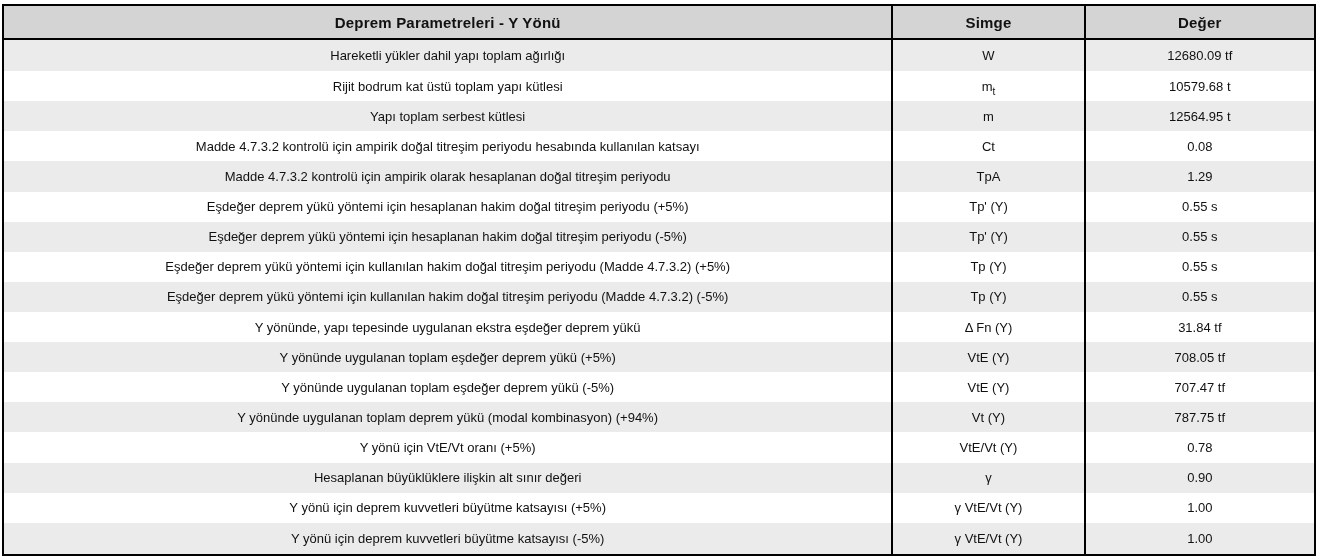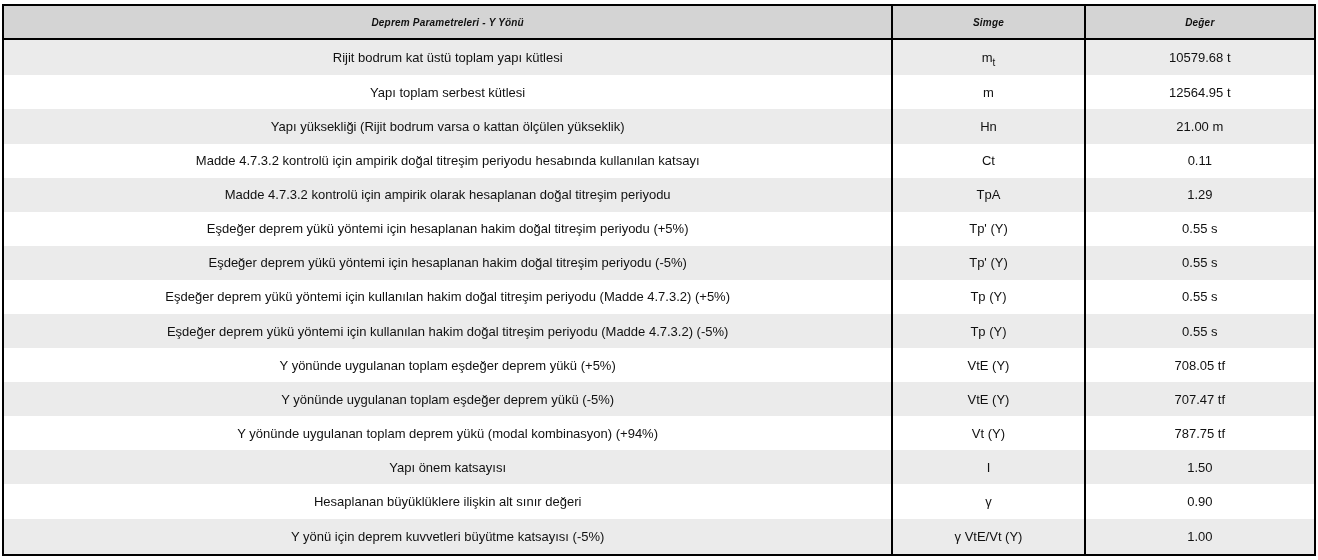--- a/index.html
+++ b/index.html
@@ -30,27 +30,26 @@
     height: 552px;
     border: 2px solid var(--border-color);
   }
   col.c-label  { width: 888px; }
   col.c-symbol { width: 192px; }
   col.c-value  { width: 230px; }
 
   th {
     background: var(--header-bg);
     border-bottom: 2px solid var(--border-color);
-    font-size: 10px;
+    font-size: 15px;
     font-weight: bold;
     height: 30px;
     text-align: center;
     vertical-align: middle;
     letter-spacing: 0.2px;
-    font-style: italic;
   }
   th:nth-child(2), th:nth-child(3),
   td:nth-child(2), td:nth-child(3) {
     border-left: 2px solid var(--border-color);
   }
   td {
     font-size: 13px;
     text-align: center;
     vertical-align: middle;
     padding: 0 4px;
@@ -76,43 +75,43 @@
       <col class="c-value">
     </colgroup>
     <thead>
       <tr>
         <th>Deprem Parametreleri - Y Yönü</th>
         <th>Simge</th>
         <th>Değer</th>
       </tr>
     </thead>
     <tbody id="table-body">
+  <tr>
+    <td class="label">Hareketli yükler dahil yapı toplam ağırlığı</td>
+    <td class="symbol">W</td>
+    <td class="value">12680.09 tf</td>
+  </tr>
 
   <tr>
     <td class="label">Rijit bodrum kat üstü toplam yapı kütlesi</td>
     <td class="symbol">m<sub>t</sub></td>
     <td class="value">10579.68 t</td>
   </tr>
 
   <tr>
     <td class="label">Yapı toplam serbest kütlesi</td>
     <td class="symbol">m</td>
     <td class="value">12564.95 t</td>
   </tr>
 
-  <tr>
-    <td class="label">Yapı yüksekliği (Rijit bodrum varsa o kattan ölçülen yükseklik)</td>
-    <td class="symbol">Hn</td>
-    <td class="value">21.00 m</td>
-  </tr>
 
   <tr>
     <td class="label">Madde 4.7.3.2 kontrolü için ampirik doğal titreşim periyodu hesabında kullanılan katsayı</td>
     <td class="symbol">Ct</td>
-    <td class="value">0.11</td>
+    <td class="value">0.08</td>
   </tr>
 
   <tr>
     <td class="label">Madde 4.7.3.2 kontrolü için ampirik olarak hesaplanan doğal titreşim periyodu</td>
     <td class="symbol">TpA</td>
     <td class="value">1.29</td>
   </tr>
 
   <tr>
     <td class="label">Eşdeğer deprem yükü yöntemi için hesaplanan hakim doğal titreşim periyodu  (+5%)</td>
@@ -131,54 +130,64 @@
     <td class="symbol">Tp (Y)</td>
     <td class="value">0.55 s</td>
   </tr>
 
   <tr>
     <td class="label">Eşdeğer deprem yükü yöntemi için kullanılan hakim doğal titreşim periyodu (Madde 4.7.3.2) (-5%)</td>
     <td class="symbol">Tp (Y)</td>
     <td class="value">0.55 s</td>
   </tr>
 
+  <tr>
+    <td class="label">Y yönünde, yapı tepesinde uygulanan ekstra eşdeğer deprem yükü</td>
+    <td class="symbol">Δ Fn (Y)</td>
+    <td class="value">31.84 tf</td>
+  </tr>
 
   <tr>
     <td class="label">Y yönünde uygulanan toplam eşdeğer deprem yükü (+5%)</td>
     <td class="symbol">VtE (Y)</td>
     <td class="value">708.05 tf</td>
   </tr>
 
   <tr>
     <td class="label">Y yönünde uygulanan toplam eşdeğer deprem yükü (-5%)</td>
     <td class="symbol">VtE (Y)</td>
     <td class="value">707.47 tf</td>
   </tr>
 
   <tr>
     <td class="label">Y yönünde uygulanan toplam deprem yükü (modal kombinasyon) (+94%)</td>
     <td class="symbol">Vt (Y)</td>
     <td class="value">787.75 tf</td>
   </tr>
 
 
+
   <tr>
-    <td class="label">Yapı önem katsayısı</td>
-    <td class="symbol">I</td>
-    <td class="value">1.50</td>
+    <td class="label">Y yönü için VtE/Vt oranı (+5%)</td>
+    <td class="symbol">VtE/Vt (Y)</td>
+    <td class="value">0.78</td>
   </tr>
-
 
 
   <tr>
     <td class="label">Hesaplanan büyüklüklere ilişkin alt sınır değeri</td>
     <td class="symbol">γ</td>
     <td class="value">0.90</td>
   </tr>
 
+  <tr>
+    <td class="label">Y yönü için deprem kuvvetleri büyütme katsayısı (+5%)</td>
+    <td class="symbol">γ VtE/Vt (Y)</td>
+    <td class="value">1.00</td>
+  </tr>
 
   <tr>
     <td class="label">Y yönü için deprem kuvvetleri büyütme katsayısı (-5%)</td>
     <td class="symbol">γ VtE/Vt (Y)</td>
     <td class="value">1.00</td>
   </tr>
 </tbody>
   </table>
 </div>
 

